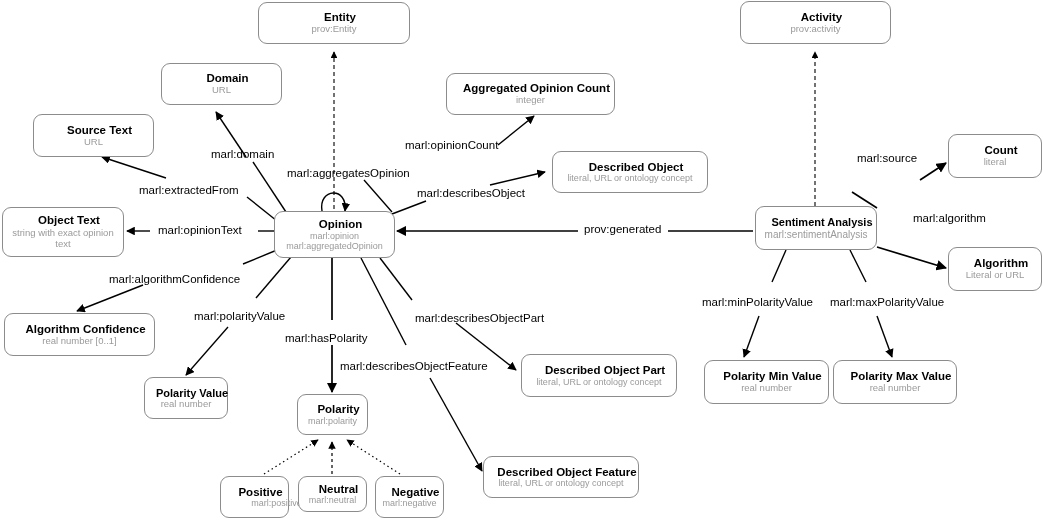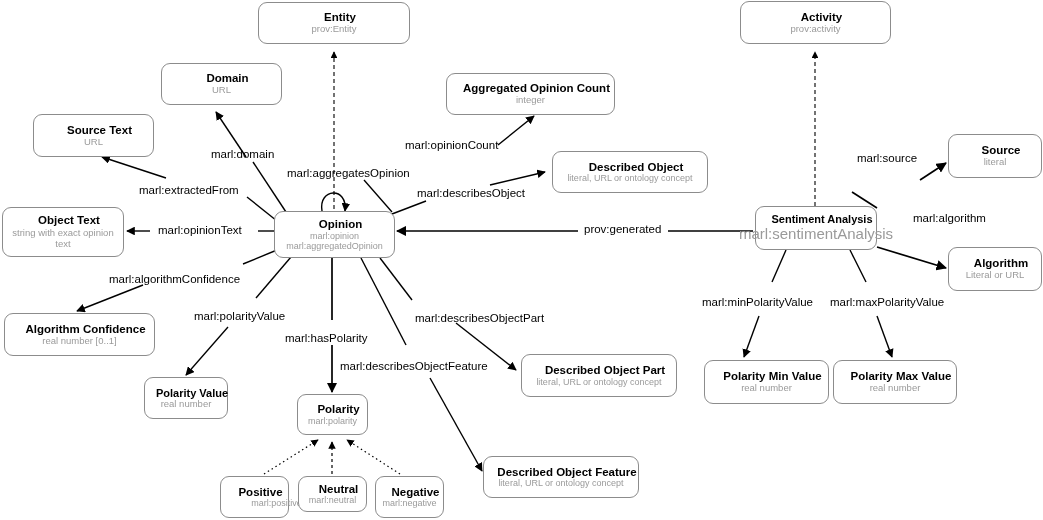--- a/index.html
+++ b/index.html
@@ -194,21 +194,21 @@
     <div class="title">Aggregated Opinion Count</div>
     <div class="sub">integer</div>
   </div>
 
   <div class="node" style="left:33px; top:114px; width:121px; height:43px;">
     <div class="title">Source Text</div>
     <div class="sub">URL</div>
   </div>
 
   <div class="node" style="left:948px; top:134px; width:94px; height:44px;">
-    <div class="title">Source</div>
+    <div class="title">Count</div>
     <div class="sub">literal</div>
   </div>
 
   <div class="node" style="left:552px; top:151px; width:156px; height:42px;">
     <div class="title">Described Object</div>
     <div class="sub" style="font-size:9px;">literal, URL or ontology concept</div>
   </div>
 
   <div class="node" style="left:2px; top:207px; width:122px; height:50px;">
     <div class="title">Object Text</div>
@@ -216,21 +216,21 @@
   </div>
 
   <div class="node" style="left:274px; top:211px; width:121px; height:47px;">
     <div class="title">Opinion</div>
     <div class="sub" style="font-size:9px;">marl:opinion</div>
     <div class="sub" style="font-size:9px;">marl:aggregatedOpinion</div>
   </div>
 
   <div class="node" style="left:755px; top:206px; width:122px; height:44px;">
     <div class="title" style="font-size:11px;">Sentiment Analysis</div>
-    <div class="sub" style="font-size:15px;">marl:sentimentAnalysis</div>
+    <div class="sub" style="font-size:10px;">marl:sentimentAnalysis</div>
   </div>
 
   <div class="node" style="left:948px; top:247px; width:94px; height:44px;">
     <div class="title">Algorithm</div>
     <div class="sub">Literal or URL</div>
   </div>
 
   <div class="node" style="left:4px; top:313px; width:151px; height:43px;">
     <div class="title">Algorithm Confidence</div>
     <div class="sub">real number [0..1]</div>

